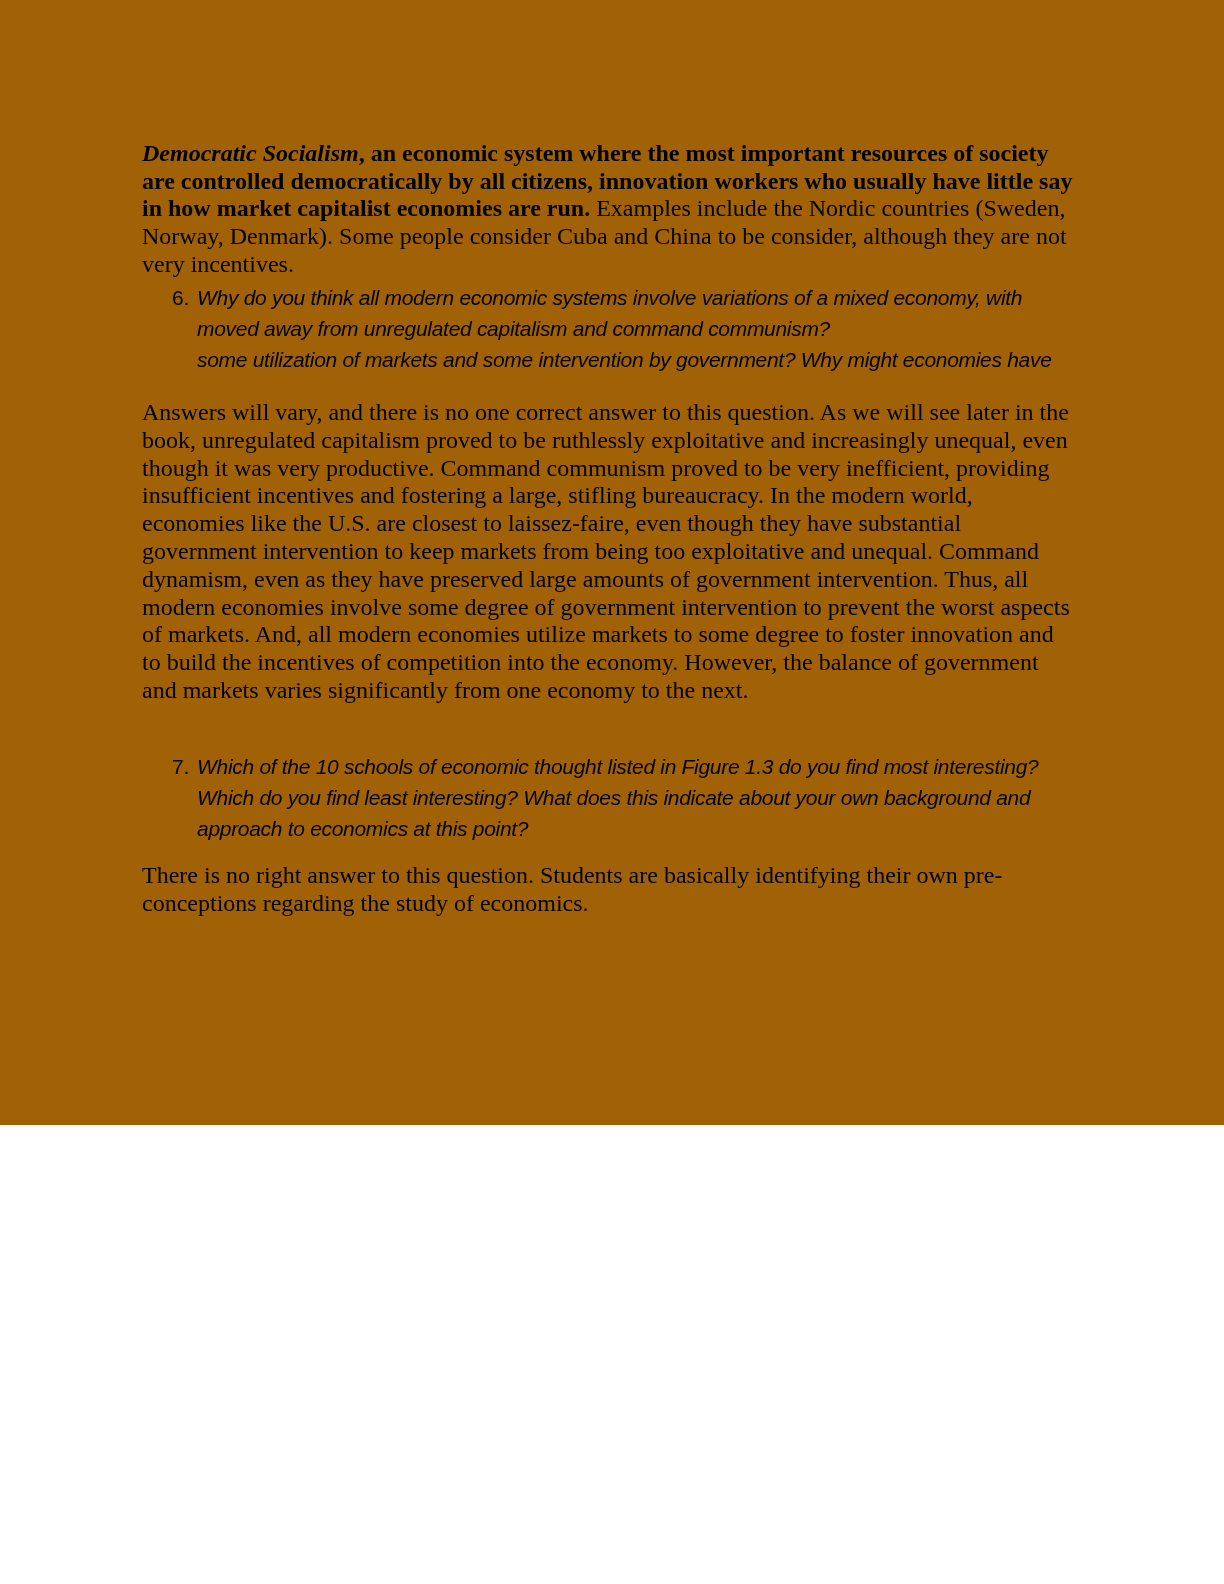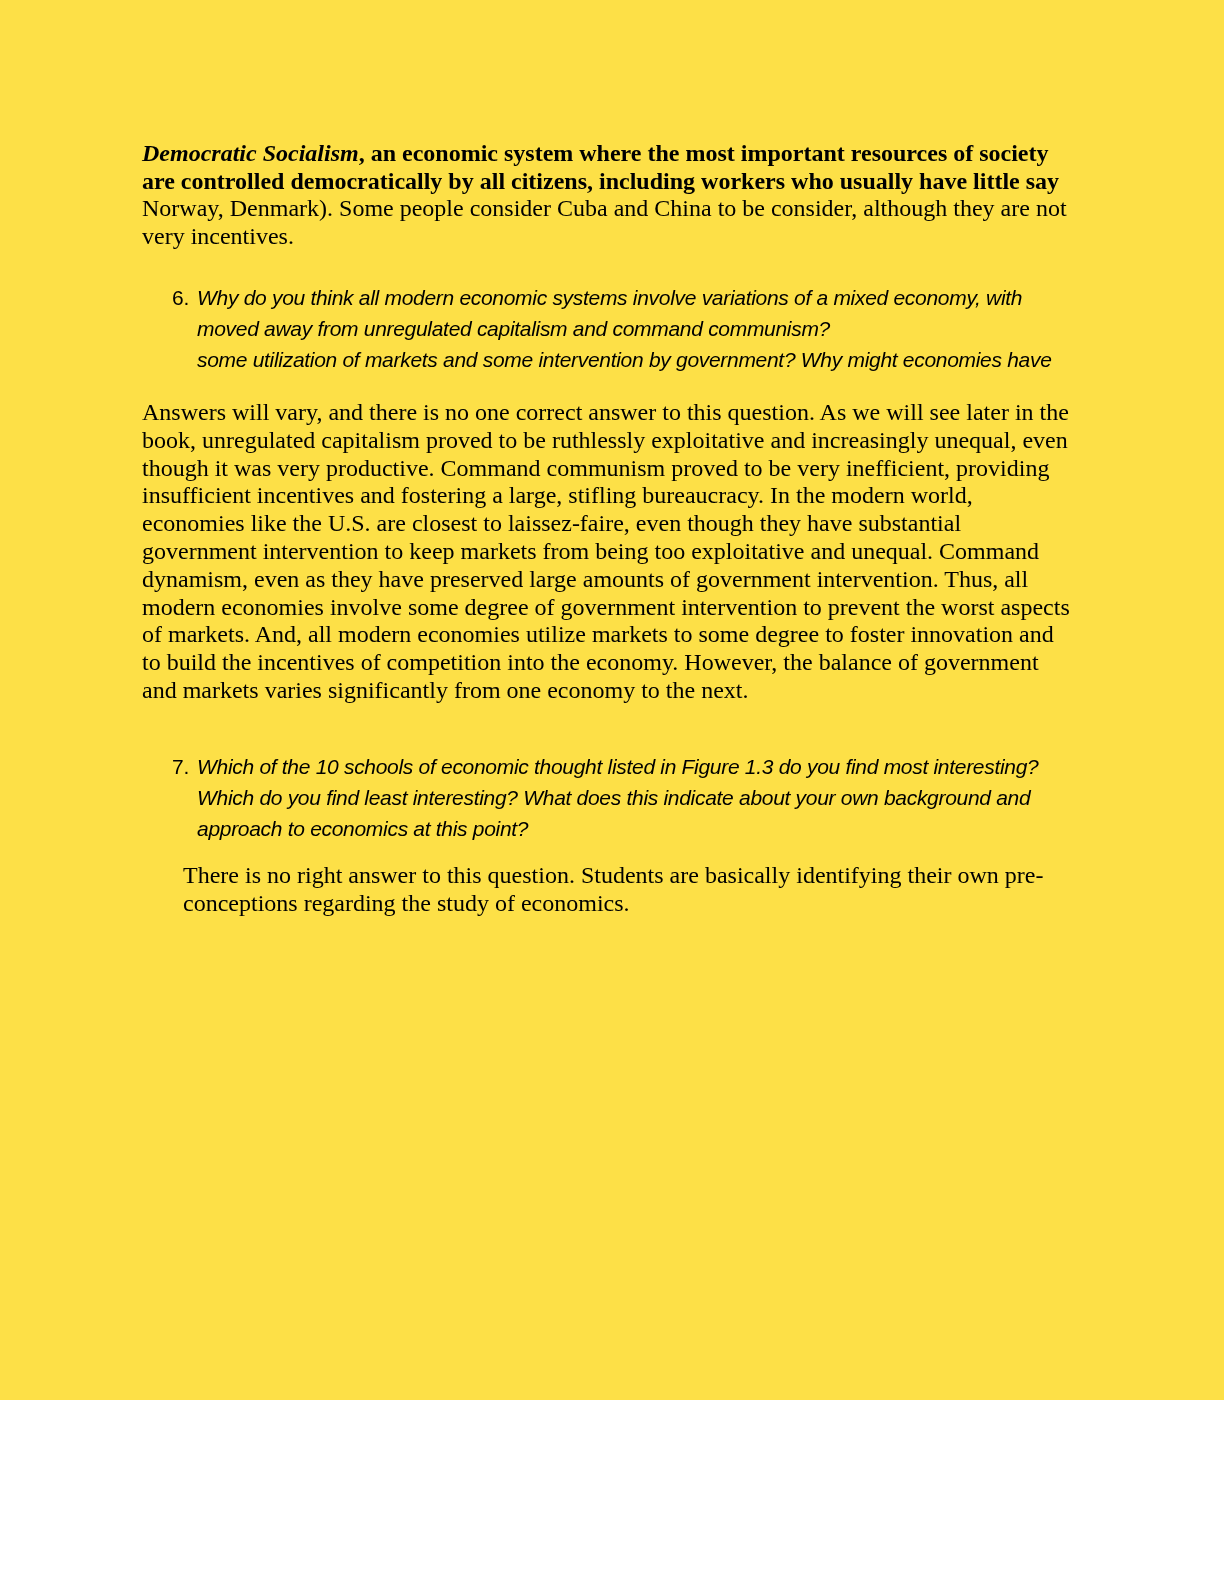--- a/index.html
+++ b/index.html
@@ -3,38 +3,38 @@
 <meta charset="utf-8">
 <style>
   html, body {
     margin: 0;
     padding: 0;
     background: #ffffff;
   }
   .page {
     position: relative;
     width: 1224px;
-    height: 1400px;
-    background: #fde047;
+    height: 1125px;
+    background: #a16207;
     overflow: hidden;
     color: #000000;
   }
   .serif-block {
     position: absolute;
     left: 142px;
     font-family: "Liberation Serif", serif;
     font-size: 24px;
     color: #000000;
   }
   .serif-block .line {
     white-space: nowrap;
   }
   #para-definition { top: 140px; line-height: 27.7px; }
   #answer-6        { top: 399px; line-height: 27.8px; }
-  #answer-7        { top: 862px; line-height: 27.8px; margin-left: 41px; }
+  #answer-7        { top: 862px; line-height: 27.8px; }
 
   .bold        { font-weight: bold; }
   .bold-italic { font-weight: bold; font-style: italic; }
 
   .question-block {
     position: absolute;
     left: 0;
     width: 100%;
     font-family: "Liberation Sans", sans-serif;
     font-size: 21px;
@@ -60,21 +60,22 @@
     font-style: italic;
   }
 </style>
 </head>
 <body>
 
 <div class="page">
 
   <div class="serif-block" id="para-definition">
     <div class="line"><span class="bold-italic">Democratic Socialism</span><span class="bold">, an economic system where the most important resources of society</span></div>
-    <div class="line bold">are controlled democratically by all citizens, including workers who usually have little say</div>
+    <div class="line bold">are controlled democratically by all citizens, innovation workers who usually have little say</div>
+    <div class="line"><span class="bold">in how market capitalist economies are run.</span><span> Examples include the Nordic countries (Sweden,</span></div>
     <div class="line">Norway, Denmark). Some people consider Cuba and China to be consider, although they are not</div>
     <div class="line">very incentives.</div>
   </div>
 
   <div class="question-block" id="question-6">
     <div class="q-number">6.</div>
     <div class="q-lines">
       <div class="line">Why do you think all modern economic systems involve variations of a mixed economy, with</div>
       <div class="line">moved away from unregulated capitalism and command communism?</div>
       <div class="line">some utilization of markets and some intervention by government? Why might economies have</div>

